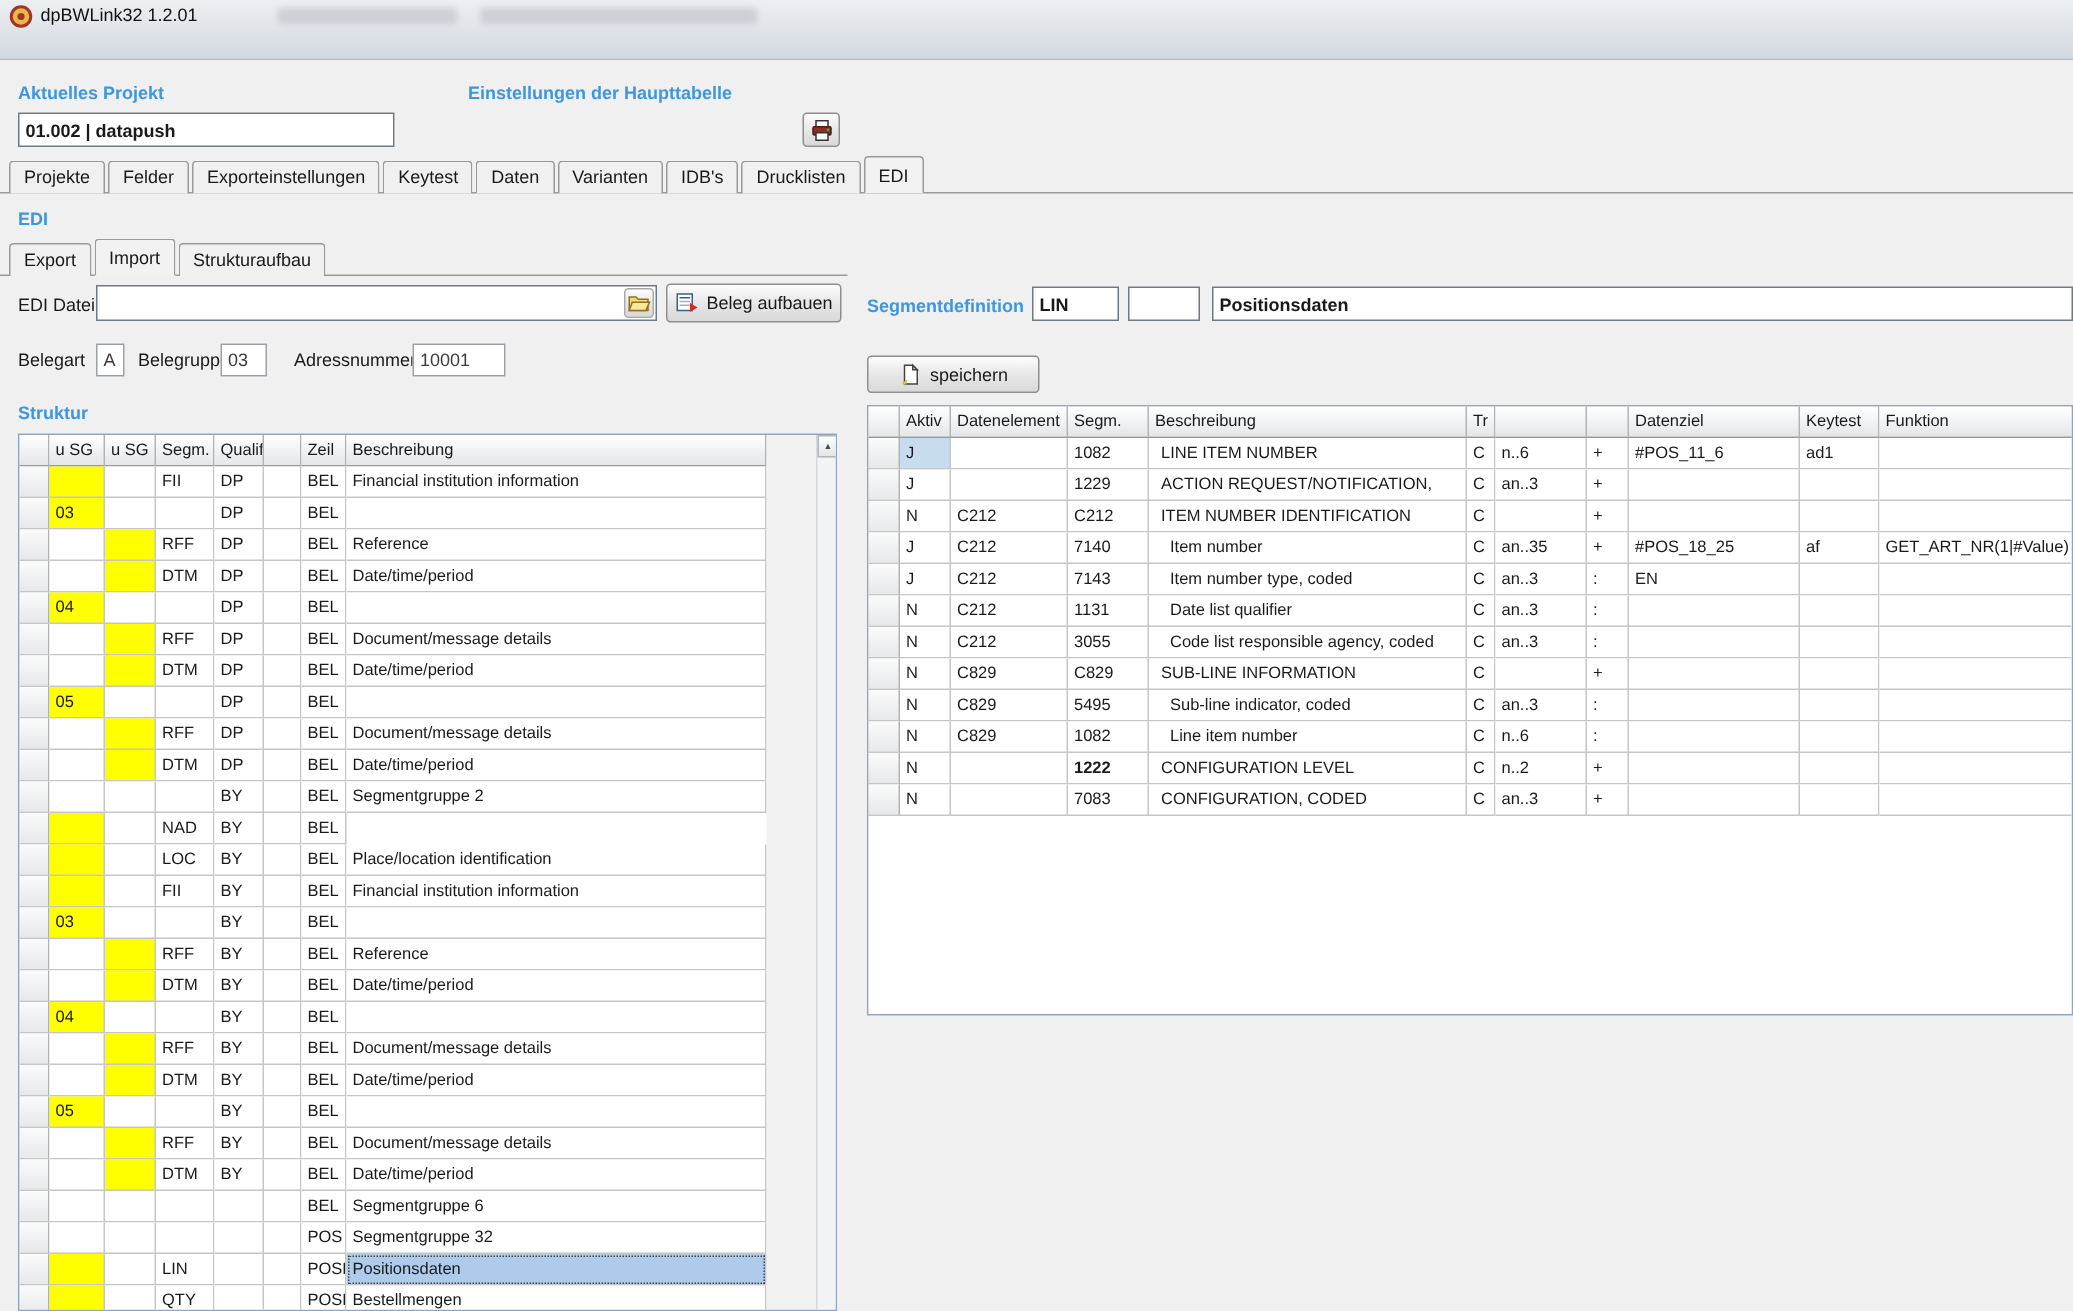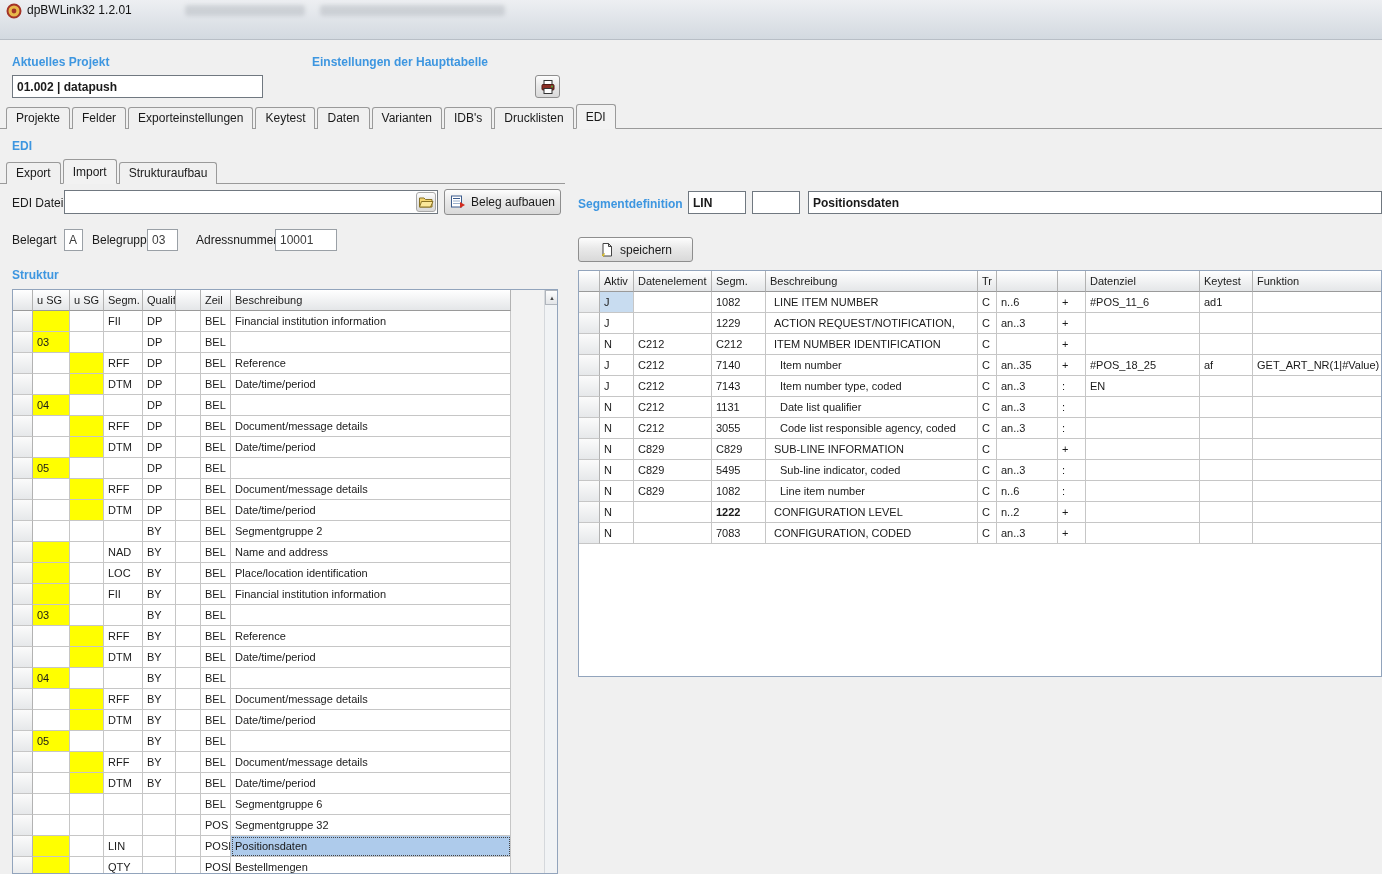--- a/index.html
+++ b/index.html
@@ -271,21 +271,20 @@
           <div class="gcell" style="width: 280px;">Segmentgruppe 2</div>
         </div>
         <div class="grow">
           <div class="gcell sel-col" style="width: 20px;"></div>
           <div class="gcell yellow" style="width: 37px;"></div>
           <div class="gcell" style="width: 34px;"></div>
           <div class="gcell" style="width: 39px;">NAD</div>
           <div class="gcell" style="width: 33px;">BY</div>
           <div class="gcell" style="width: 25px;"></div>
           <div class="gcell" style="width: 30px;">BEL</div>
-          <div class="gcell" style="width: 280px;">Name and address</div>
         </div>
         <div class="grow">
           <div class="gcell sel-col" style="width: 20px;"></div>
           <div class="gcell yellow" style="width: 37px;"></div>
           <div class="gcell" style="width: 34px;"></div>
           <div class="gcell" style="width: 39px;">LOC</div>
           <div class="gcell" style="width: 33px;">BY</div>
           <div class="gcell" style="width: 25px;"></div>
           <div class="gcell" style="width: 30px;">BEL</div>
           <div class="gcell" style="width: 280px;">Place/location identification</div>

